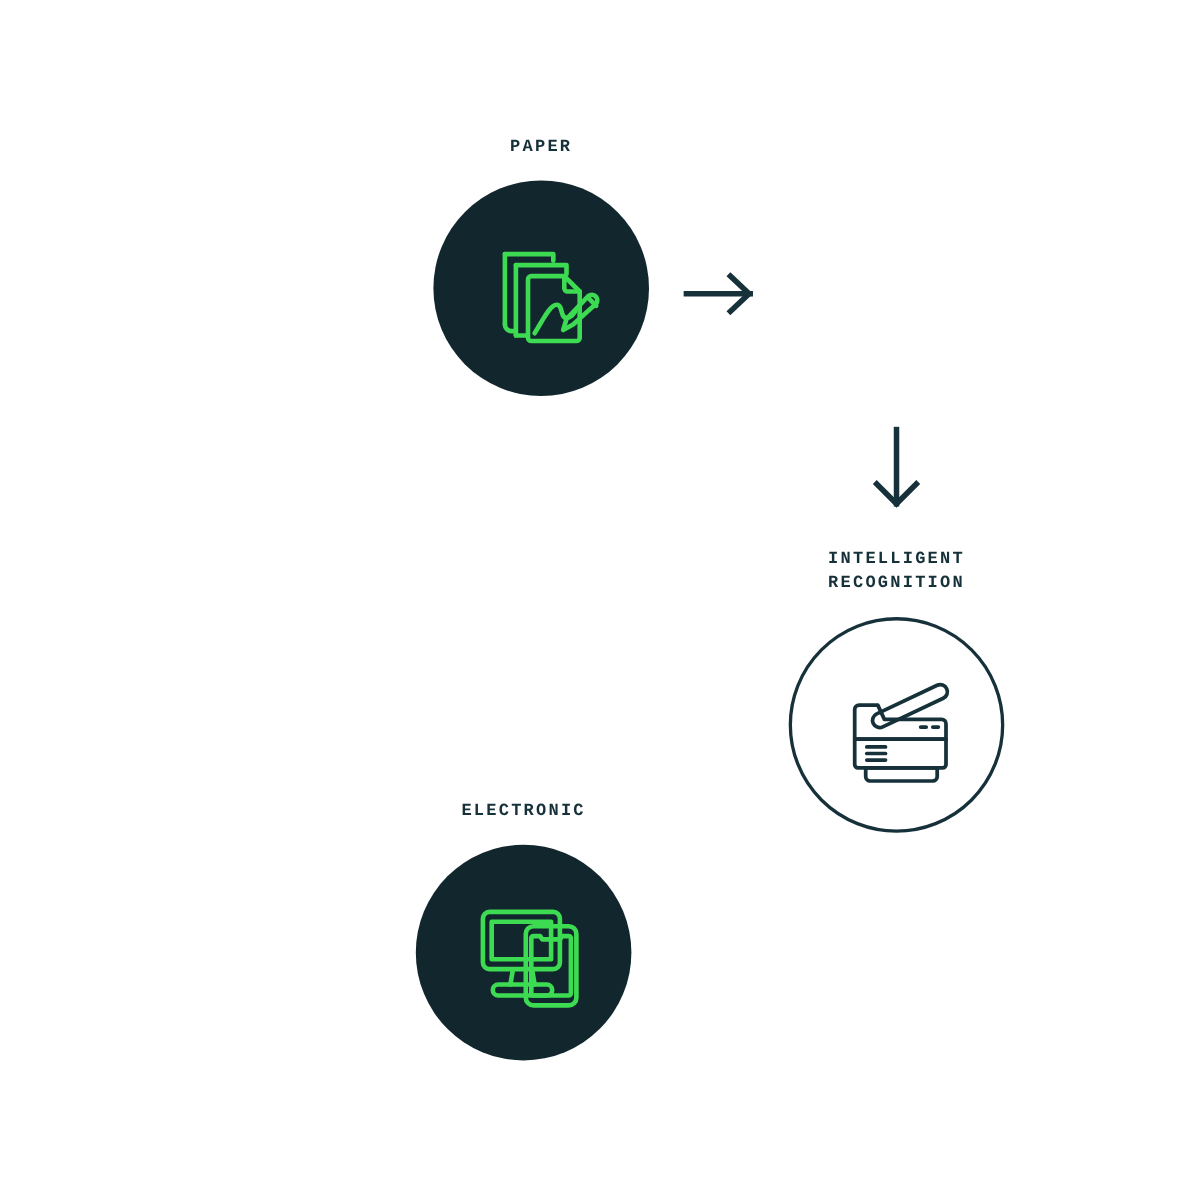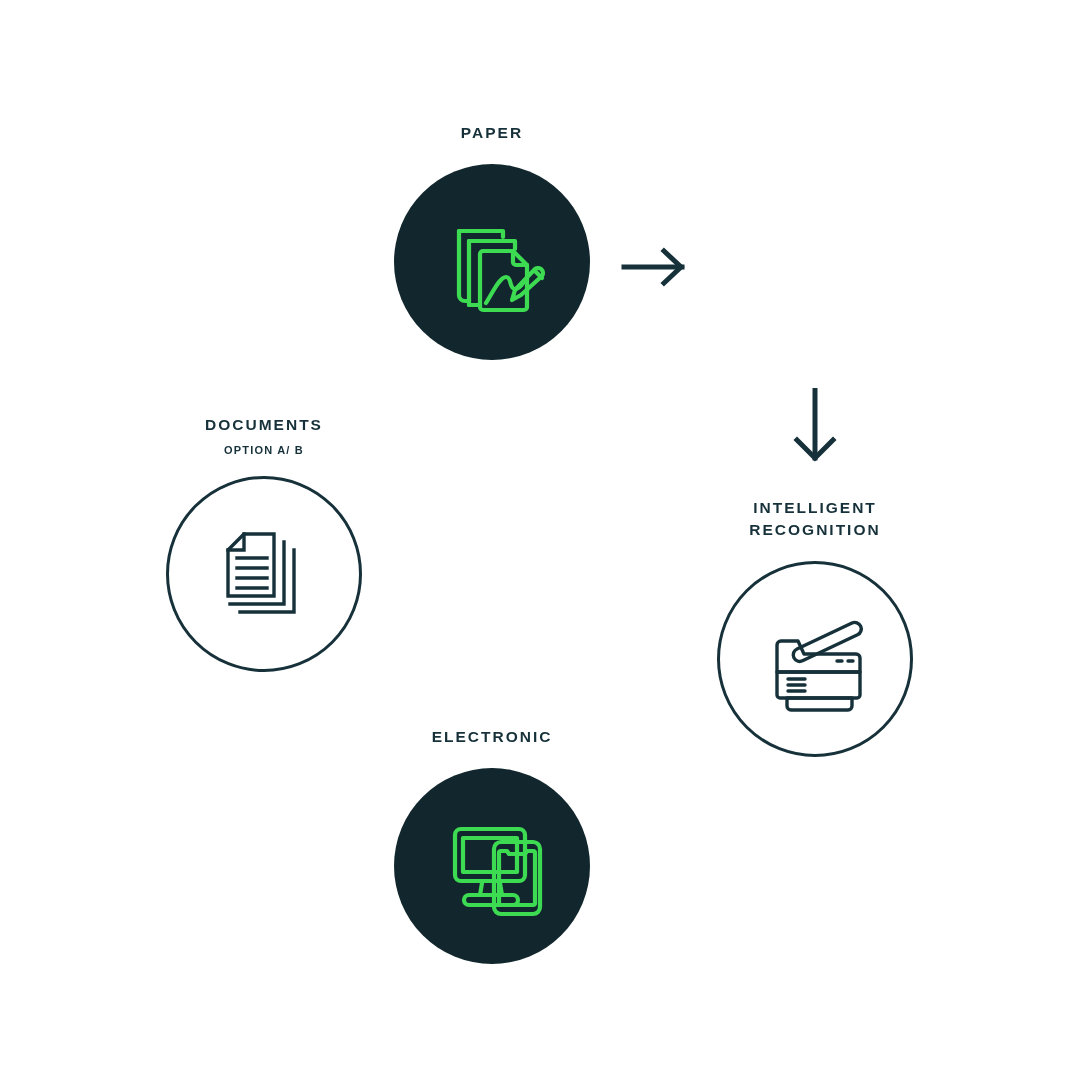--- a/index.html
+++ b/index.html
@@ -12,20 +12,21 @@
     height: 1080px;
     font-family: "Liberation Sans", sans-serif;
     -webkit-font-smoothing: antialiased;
   }
   #canvas {
     position: relative;
     width: 1080px;
     height: 1080px;
     background: #ffffff;
     overflow: hidden;
+    font-family: Liberation Mono, monospace;
   }
 
   
   .node {
     position: absolute;
     width: 300px;
     display: flex;
     flex-direction: column;
     align-items: center;
   }
@@ -65,21 +66,21 @@
     background: #ffffff;
     border: 3px solid #16313a;
   }
   .circle svg { display: block; }
 
   
   #node-paper      { left: 342px; top: 122px; }
   #node-scanning   { left: 665px; top: 122px; }
   #node-documents  { left: 114px; top: 414px; }
   #node-intelligent{ left: 665px; top: 497px; }
-  #node-electronic { left: 342px; top: 726px; }
+  #node-electronic { left: 326px; top: 726px; }
 
   
   .arrow {
     position: absolute;
   }
   #arrow-right { left: 620px; top: 245px; }
   #arrow-down  { left: 786px; top: 388px; }
 </style>
 </head>
 <body>
@@ -106,42 +107,20 @@
           <path d="M49 96 c8 -13 14 -26 20 -26 c6 0 3 12 9 12 c4 0 6 -3 8 -6"></path>
 
           <path d="M84 88 l-9 5 l3 -10 l20 -21 a5 5 0 0 1 7 7 z"></path>
           <path d="M98 64 l7 7"></path>
         </svg>
       </span>
     </div>
   </div>
 
 
-  <div class="node" id="node-documents">
-    <div class="node-label">DOCUMENTS</div>
-    <div class="node-sublabel">OPTION A/ B</div>
-    <div class="circle outlined">
-      <span>
-        <svg width="104" height="104" viewBox="0 0 104 104" fill="none" stroke="#16313a" stroke-width="3.4" stroke-linecap="square" stroke-linejoin="miter">
-
-          <path d="M82 28 v62 h-54"></path>
-
-          <path d="M72 20 v62 h-54"></path>
-
-          <path d="M32 12 h30 v62 h-46 v-46 z"></path>
-          <path d="M32 12 v16 h-16"></path>
-
-          <path d="M25 36 h30"></path>
-          <path d="M25 46 h30"></path>
-          <path d="M25 56 h30"></path>
-          <path d="M25 66 h30"></path>
-        </svg>
-      </span>
-    </div>
-  </div>
 
   <div class="node" id="node-intelligent">
     <div class="node-label">INTELLIGENT
 RECOGNITION</div>
     <div class="circle outlined">
       <span>
         <svg width="112" height="112" viewBox="0 0 112 112" fill="none" stroke="#16313a" stroke-width="3.4" stroke-linecap="round" stroke-linejoin="round">
           <path d="M38 46 l55 -26 a6.5 6.5 0 0 1 5.5 11.8 l-55 26 a6.5 6.5 0 0 1 -5.5 -11.8 z"></path>
           <path d="M18 42 a4 4 0 0 1 4 -4 h17 l6 13 h52 a4 4 0 0 1 4 4 v14 h-83 z"></path>
           <path d="M18 69 h83 v23 a3 3 0 0 1 -3 3 h-77 a3 3 0 0 1 -3 -3 z"></path>

